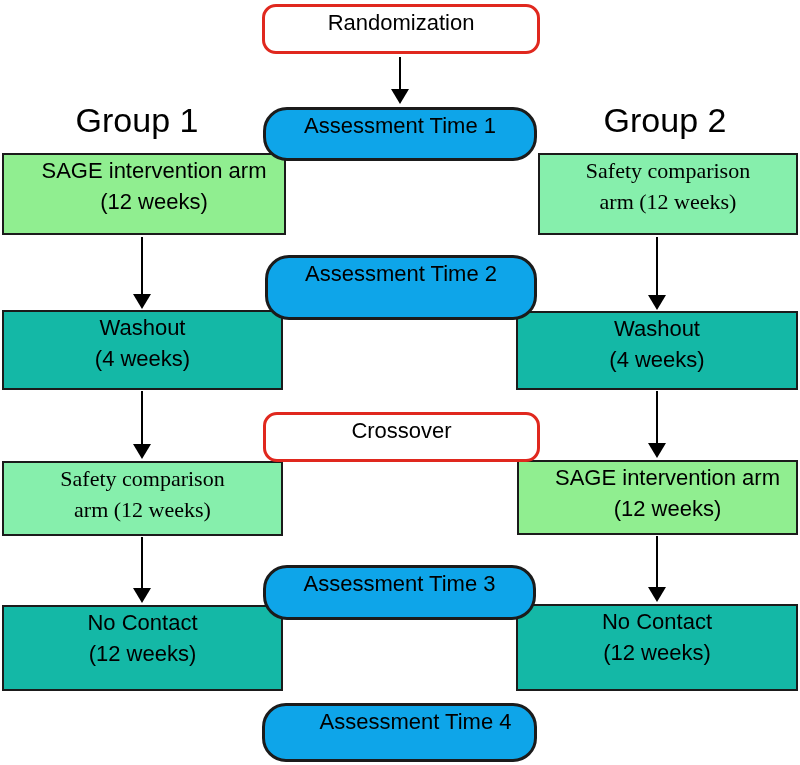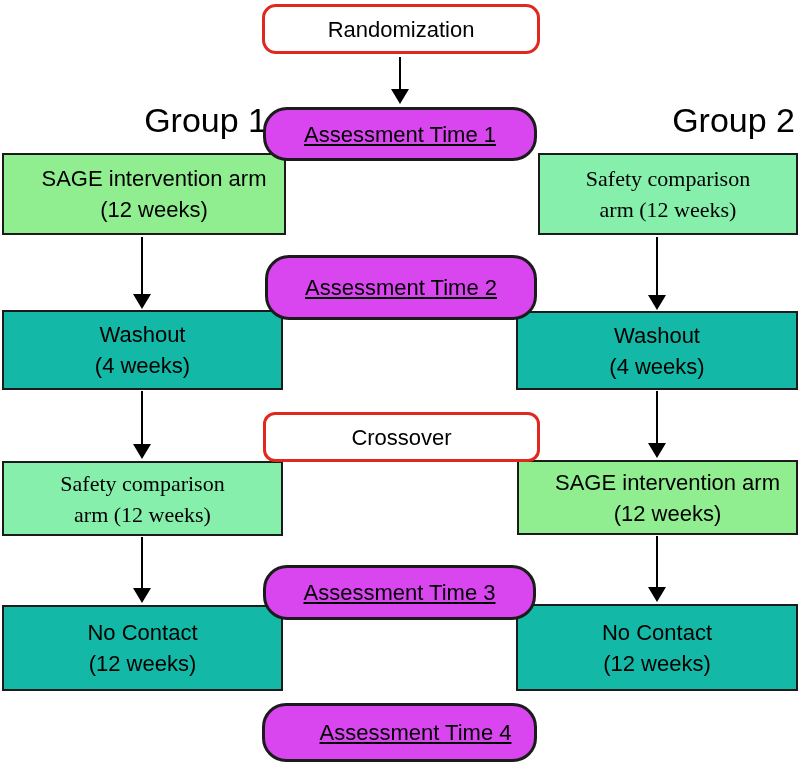--- a/index.html
+++ b/index.html
@@ -10,49 +10,47 @@
     font-family:"Liberation Sans","DejaVu Sans",sans-serif;
     color:#000;
     overflow:hidden;
   }
   .box{
     position:absolute;
     box-sizing:border-box;
     display:flex;
     flex-direction:column;
     align-items:center;
-    justify-content:center;
     text-align:center;
     font-size:22px;
     line-height:31px;
   }
   .side-box{
     border:2.5px solid #1b1b1b;
     z-index:1;
   }
   .green{background:#90EE90;padding-left:20px;}
   .orange{background:#86efac;font-family:Liberation Serif, serif;}
   .blue{background:#14b8a6;}
   .purple-box{
-    background:#d946ef;
+    background:#0ea5e9;
     border:3px solid #1b1b1b;
     border-radius:24px;
     z-index:2;
-    text-decoration:underline;
   }
   .milestone-box{
     background:#ffffff;
     border:3px solid #E0281E;
     border-radius:14px;
     z-index:2;
   }
   .group-header{
     position:absolute;
     font-size:34px;
-    text-align:right;
+    text-align:center;
     z-index:2;
   }
   .arrow{
     position:absolute;
     width:18px;
     z-index:3;
   }
   .arrow .shaft{
     position:absolute;
     left:7.75px;top:0;
@@ -108,21 +106,21 @@
     <span>(12 weeks)</span>
   </div>
   <div class="box side-box blue" style="left:516px;top:604px;width:282px;height:87px;">
     <span>No Contact</span>
     <span>(12 weeks)</span>
   </div>
 
   <div class="box milestone-box" style="left:262px;top:4px;width:278px;height:50px;">
     <span>Randomization</span>
   </div>
-  <div class="box milestone-box" style="left:263px;top:412px;width:277px;height:50px;border-radius:12px;">
+  <div class="box milestone-box" style="left:263px;top:412px;width:277px;height:50px;">
     <span>Crossover</span>
   </div>
 
   <div class="box purple-box" style="left:263px;top:107px;width:274px;height:54px;">
     <span>Assessment Time 1</span>
   </div>
   <div class="box purple-box" style="left:265px;top:255px;width:272px;height:65px;">
     <span>Assessment Time 2</span>
   </div>
   <div class="box purple-box" style="left:263px;top:557px;width:273px;height:55px;margin-top:8px;">

